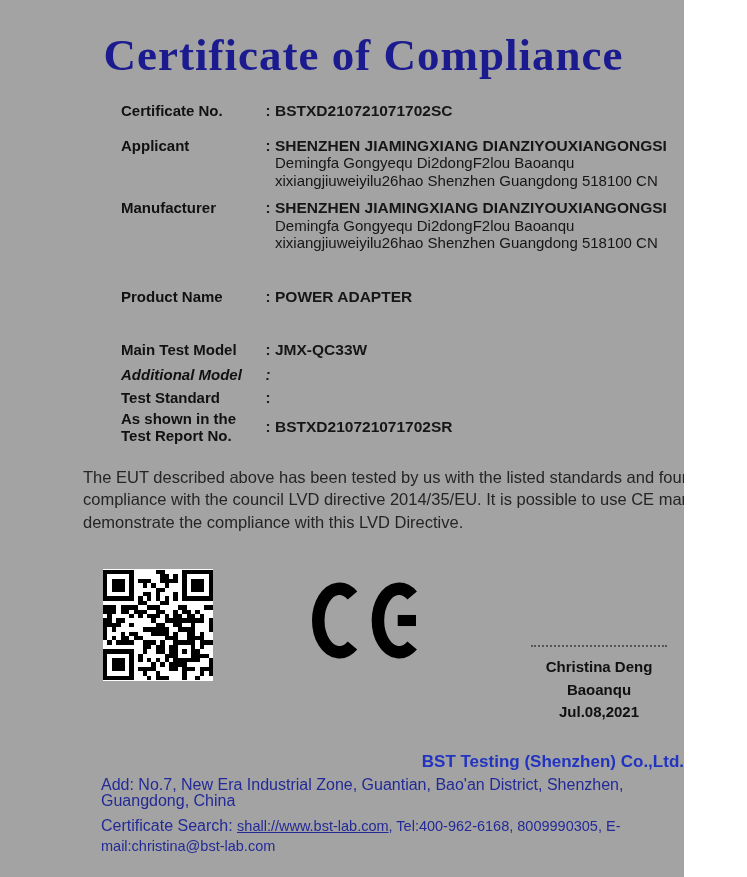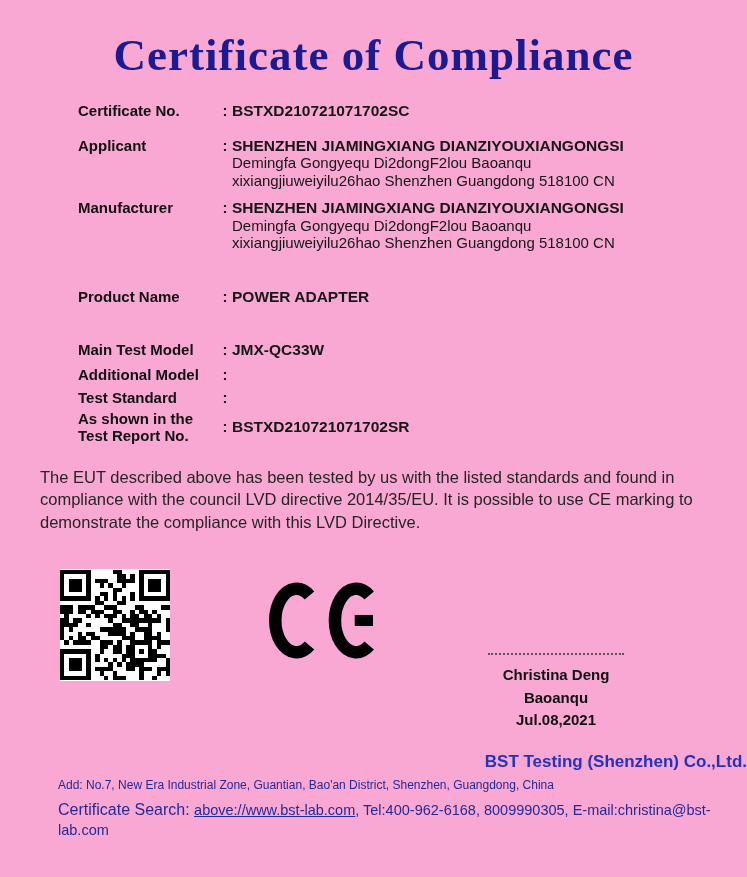--- a/index.html
+++ b/index.html
@@ -1,46 +1,46 @@
 <!DOCTYPE html>
 <html><head>
 <meta charset="utf-8">
 <style>
   html,body{margin:0;padding:0;background:#ffffff;}
   .page{
-    width:747px;height:877px;background:#f9a8d4;position:relative;
-    font-family:"Liberation Sans",sans-serif;color:#1a1a1a;overflow:hidden;
+    width:641px;height:877px;background:#a3a3a3;position:relative;
+    font-family:"Liberation Sans",sans-serif;color:#1a1a1a;overflow:hidden;padding-left:43px;
   }
   .title{
     margin:0;padding-top:28px;text-align:center;
     font-family:"Liberation Serif",serif;font-weight:bold;font-size:45px;
     color:#1b1b8f;letter-spacing:1px;line-height:1.2;
   }
   .fields{margin:20px 0 0 78px;}
   .frow{display:grid;grid-template-columns:140px 14px auto;font-size:15px;align-items:start;}
   .frow.center{align-items:center;}
   .flabel{font-weight:bold;color:#111;line-height:17px;}
   .fcolon{font-weight:bold;text-align:center;line-height:17px;}
   .fvalue{font-size:15.5px;line-height:17.5px;color:#161616;}
   .bold{font-weight:bold;}
   .block{display:block;}
   .addr{font-size:15px;font-weight:normal;}
   .mb17{margin-bottom:17px;} .mb10{margin-bottom:10px;} .mb9{margin-bottom:9px;}
-  .mb7{margin-bottom:7px;margin-top:36px;} .mb6{margin-bottom:6px;} .mb4{margin-bottom:4px;}
+  .mb7{margin-bottom:7px;margin-top:36px;} .mb6{margin-bottom:6px;font-style:italic;} .mb4{margin-bottom:4px;}
   .statement{margin:22px 40px 0 40px;width:666px;font-size:16.5px;line-height:22.5px;color:#252525;}
   .statement p{margin:0;}
   .marks{position:relative;height:182px;margin-top:36px;}
   .qr{position:absolute;left:60px;top:0;width:110px;height:112px;fill:#000;shape-rendering:crispEdges;background:#fff;}
   .ce{position:absolute;left:268px;top:13px;width:108px;height:77px;}
-  .signature{position:absolute;left:486px;top:84px;width:140px;text-align:center;}
+  .signature{position:absolute;left:486px;top:76px;width:140px;text-align:center;}
   .dotline{height:0;border-bottom:2px dotted #555;margin:0 2px 9px 2px;}
   .sig-text{font-weight:bold;font-size:15px;line-height:22.5px;color:#101010;}
   .footer{margin:0 0 0 58px;}
   .company{font-size:17px;font-weight:bold;color:#2133c0;line-height:21px;text-align:right;}
-  .address{font-size:12px;color:#232a96;margin-top:5px;line-height:16px;}
+  .address{font-size:16px;color:#232a96;margin-top:5px;line-height:16px;}
   .search{font-size:16px;color:#232a96;margin-top:7px;line-height:19px;}
   .search .rest{font-size:14.5px;}
   .link{color:#232a96;text-decoration:underline;font-size:14.5px;cursor:pointer;}
 </style>
 </head>
 <body>
 
 <div class="page">
 
   <h1 class="title">Certificate of Compliance</h1>
@@ -440,17 +440,17 @@
       <div class="sig-text">Christina Deng</div>
       <div class="sig-text">Baoanqu</div>
       <div class="sig-text">Jul.08,2021</div>
     </div>
   </div>
 
   <div class="footer">
     <div class="company">BST Testing (Shenzhen) Co.,Ltd.</div>
     <div class="address">Add: No.7, New Era Industrial Zone, Guantian, Bao'an District, Shenzhen, Guangdong, China</div>
     <div class="search">
-      <span>Certificate Search: </span><a class="link">above://www.bst-lab.com</a><span class="rest">, Tel:400-962-6168, 8009990305, E-mail:christina@bst-lab.com</span>
+      <span>Certificate Search: </span><a class="link">shall://www.bst-lab.com</a><span class="rest">, Tel:400-962-6168, 8009990305, E-mail:christina@bst-lab.com</span>
     </div>
   </div>
 
 </div>
 
 </body></html>

